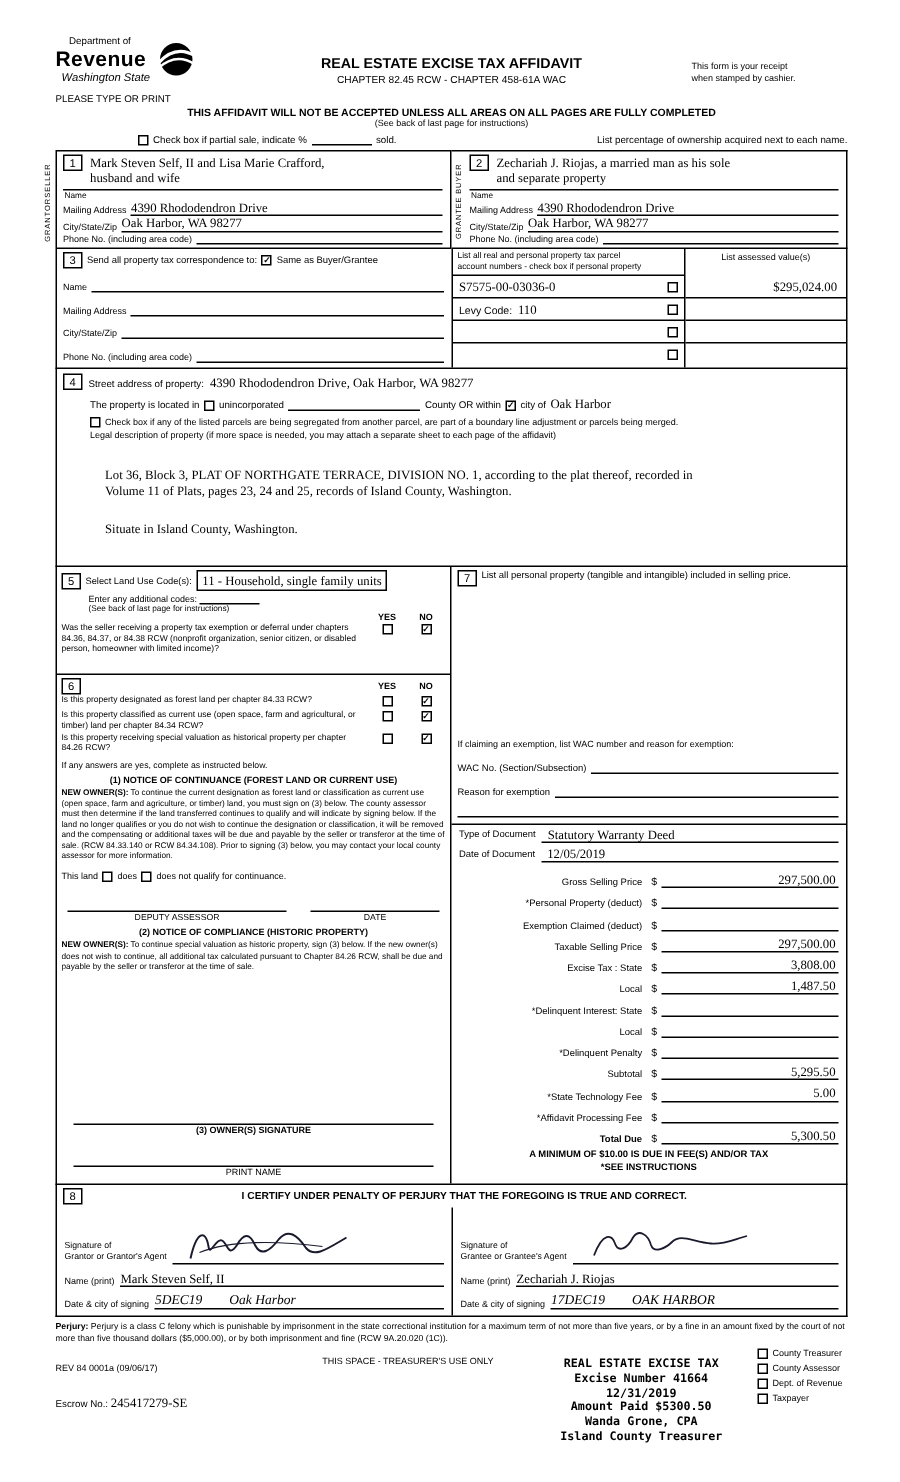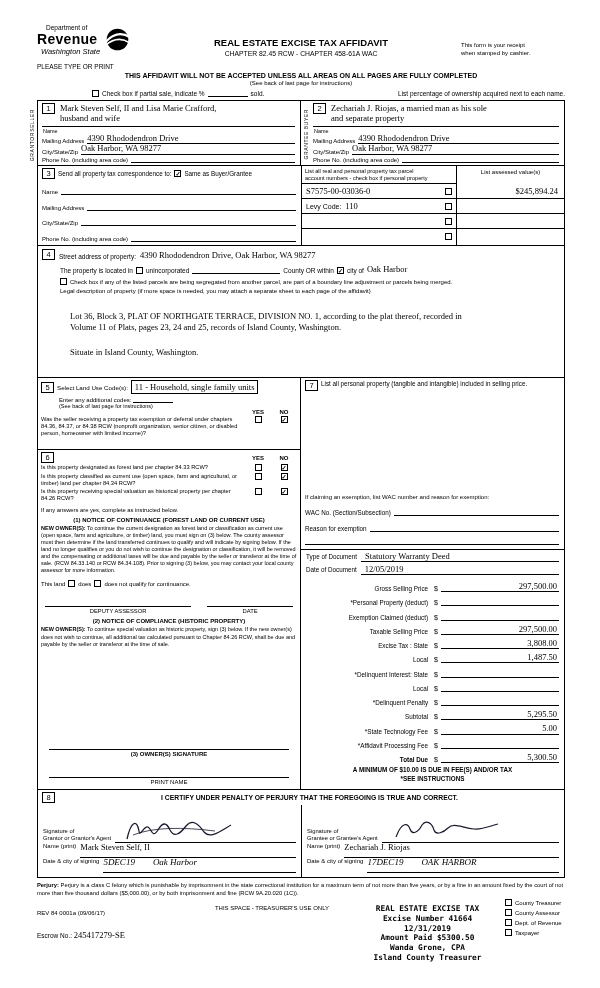--- a/index.html
+++ b/index.html
@@ -120,21 +120,21 @@
 .sec8{border:1px solid #000;border-top:none;height:88px;display:flex;flex-direction:column;}
 .s8-top{display:flex;align-items:center;gap:4px;padding:2px 4px;}
 .certify{flex:1;text-align:center;font-size:6.8px;font-weight:bold;}
 .s8-body{flex:1;display:flex;}
 .s8-half{width:50%;padding:0 5px 4px;display:flex;flex-direction:column;}
 .s8-half.right{border-left:1px solid #000;}
 .sig-area{display:flex;align-items:flex-end;gap:4px;flex:1;}
 .sig-lbl{font-size:5.8px;line-height:1.25;padding-bottom:1px;}
 .sig-line{flex:1;border-bottom:1px solid #000;position:relative;height:22px;}
 .sig-svg{position:absolute;left:4px;bottom:-3px;width:130px;height:28px;}
-.s8-row{display:flex;gap:4px;height:15px;}
+.s8-row{display:flex;align-items:flex-end;gap:4px;height:15px;}
 .hand{font-family:Liberation Serif, serif;font-style:italic;font-size:9px;}
 .hand-city{margin-left:18px;}
 
 .perjury{margin-top:4px;font-size:5.8px;line-height:1.3;}
 .footer{position:relative;height:82px;margin-top:2px;}
 .rev{position:absolute;left:0;top:11px;font-size:6px;}
 .space-note{position:absolute;left:105px;top:6px;width:260px;text-align:center;font-size:6px;}
 .escrow{position:absolute;left:0;top:31px;font-size:6.5px;}
 .stamp{position:absolute;left:318px;top:5px;width:145px;text-align:center;font-family:"DejaVu Sans Mono",monospace;font-size:7.8px;font-weight:bold;line-height:1.25;}
 .copies{position:absolute;left:468px;top:0;width:92px;}
@@ -284,21 +284,21 @@
           <span class="cb"></span>
         </div>
         <div class="parcel-row last">
           <span></span>
           <span class="cb"></span>
         </div>
       </div>
       <div class="s3-right">
         <div class="s3r-hdr">List assessed value(s)</div>
         <div class="s3r-row">
-          <span class="val">$245,894.24</span>
+          <span class="val">$295,024.00</span>
         </div>
         <div class="s3r-row"></div>
         <div class="s3r-row"></div>
         <div class="s3r-row last"></div>
       </div>
     </div>
 
     <div class="sec4">
       <div class="s4-r1">
         <span class="numbox">4</span>

